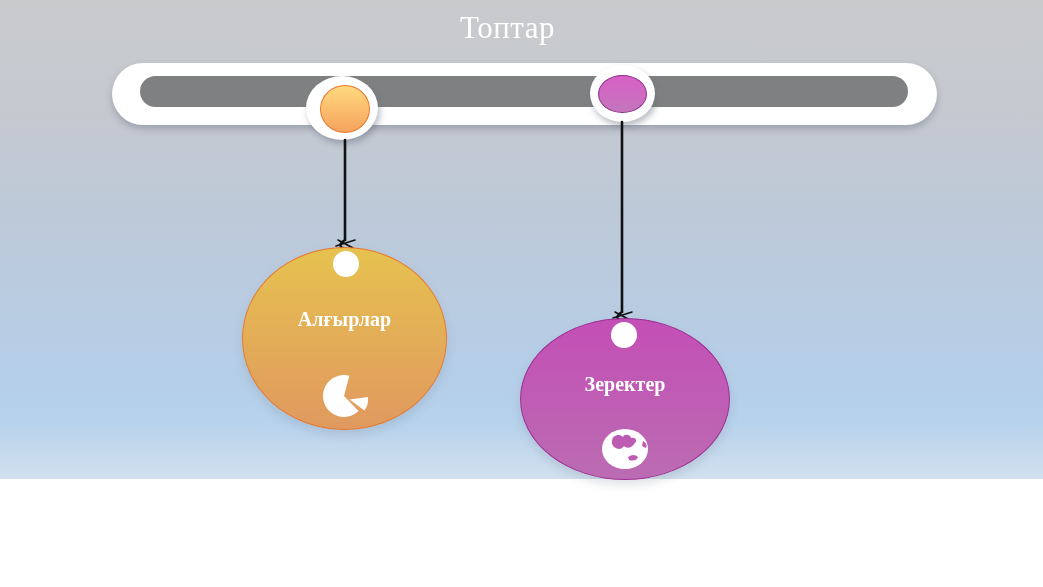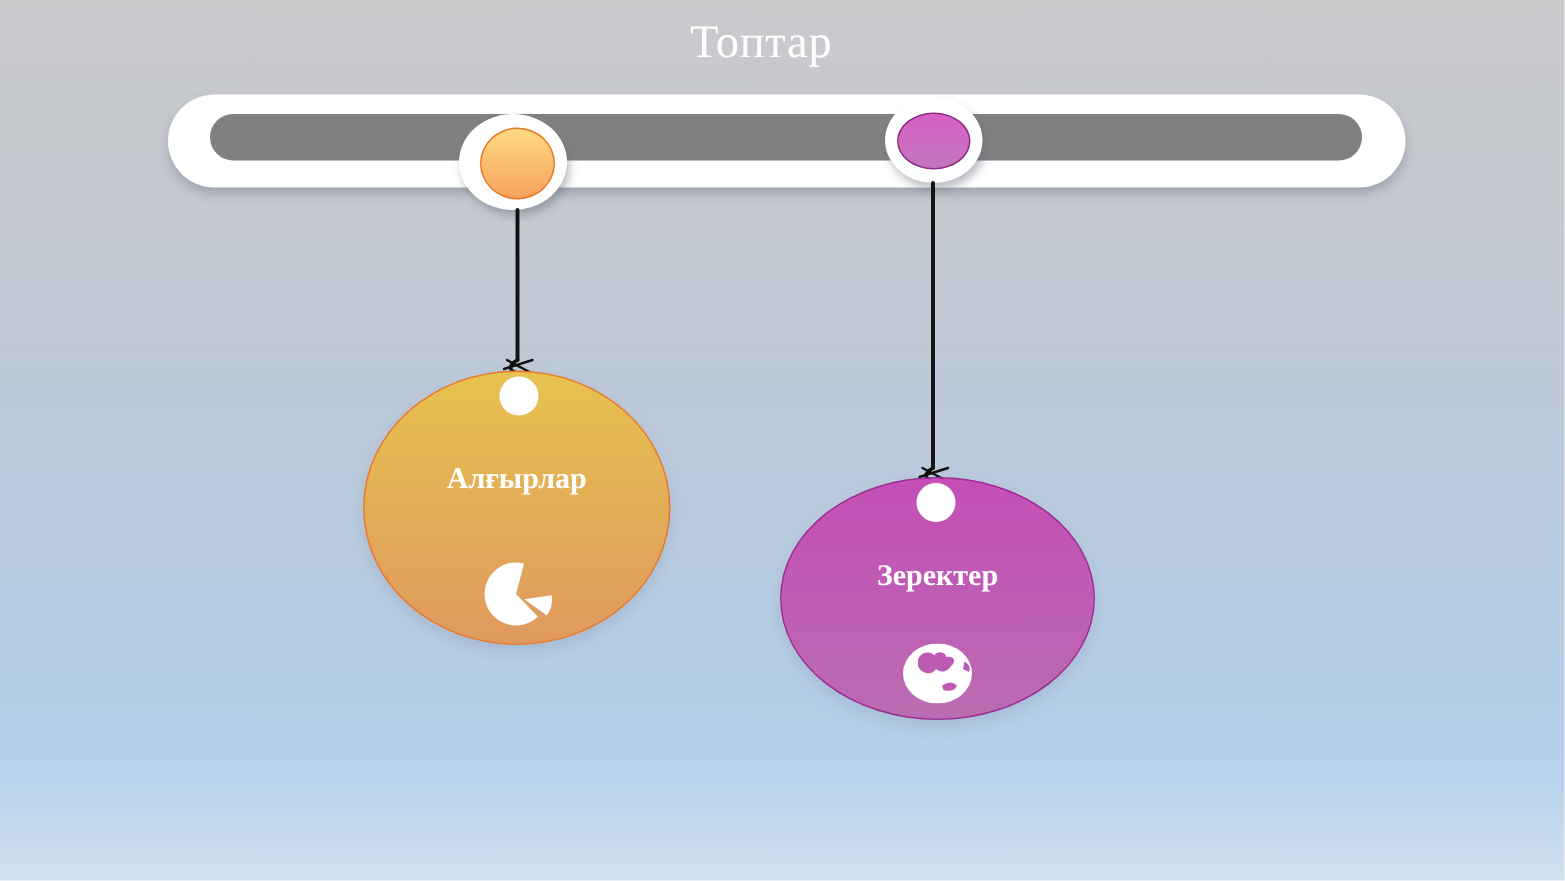--- a/index.html
+++ b/index.html
@@ -1,18 +1,18 @@
 <!DOCTYPE html>
 <html><head>
 <meta charset="utf-8">
 <style>
   html,body{margin:0;padding:0;}
   body{width:1043px;height:587px;overflow:hidden;font-family:"Liberation Serif","DejaVu Serif",serif;}
   .slide{
-    position:relative;width:1043px;height:587px;
+    position:relative;width:1043px;height:479px;
     background:linear-gradient(180deg,#c9cacc 0%,#c5c9d0 22%,#bdc9d8 45%,#b5cee8 78%,#b6d2ec 88%,#d2e0ee 100%);
   }
   .title{
     position:absolute;left:0;top:10px;width:1015px;
     text-align:center;color:#ffffff;font-size:31px;letter-spacing:.5px;
   }
   
   .rail{
     position:absolute;left:112px;top:63px;width:825px;height:62px;
     background:#ffffff;border-radius:31px;

